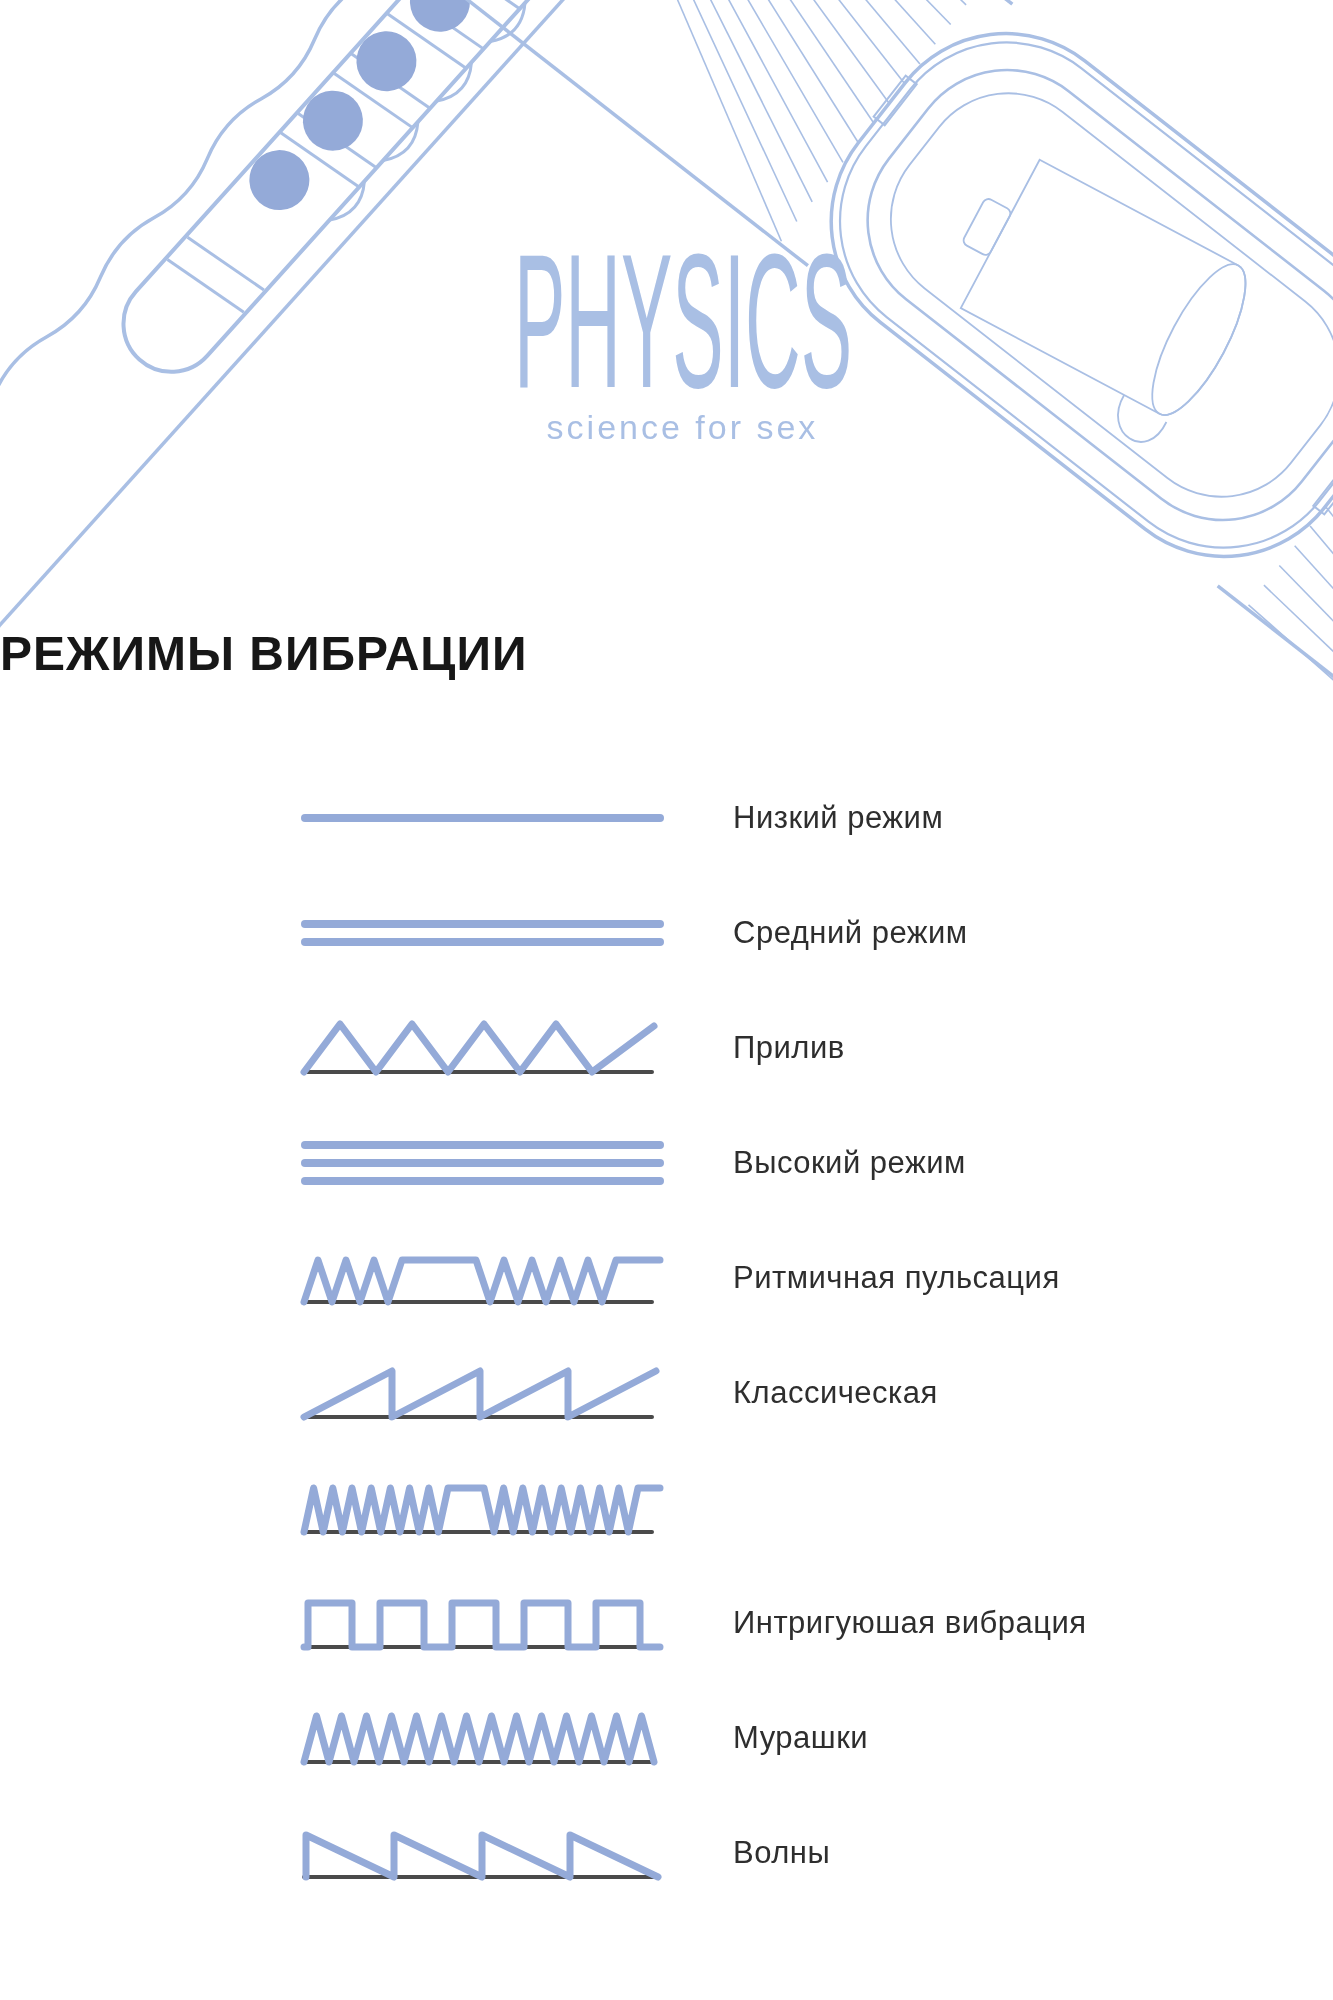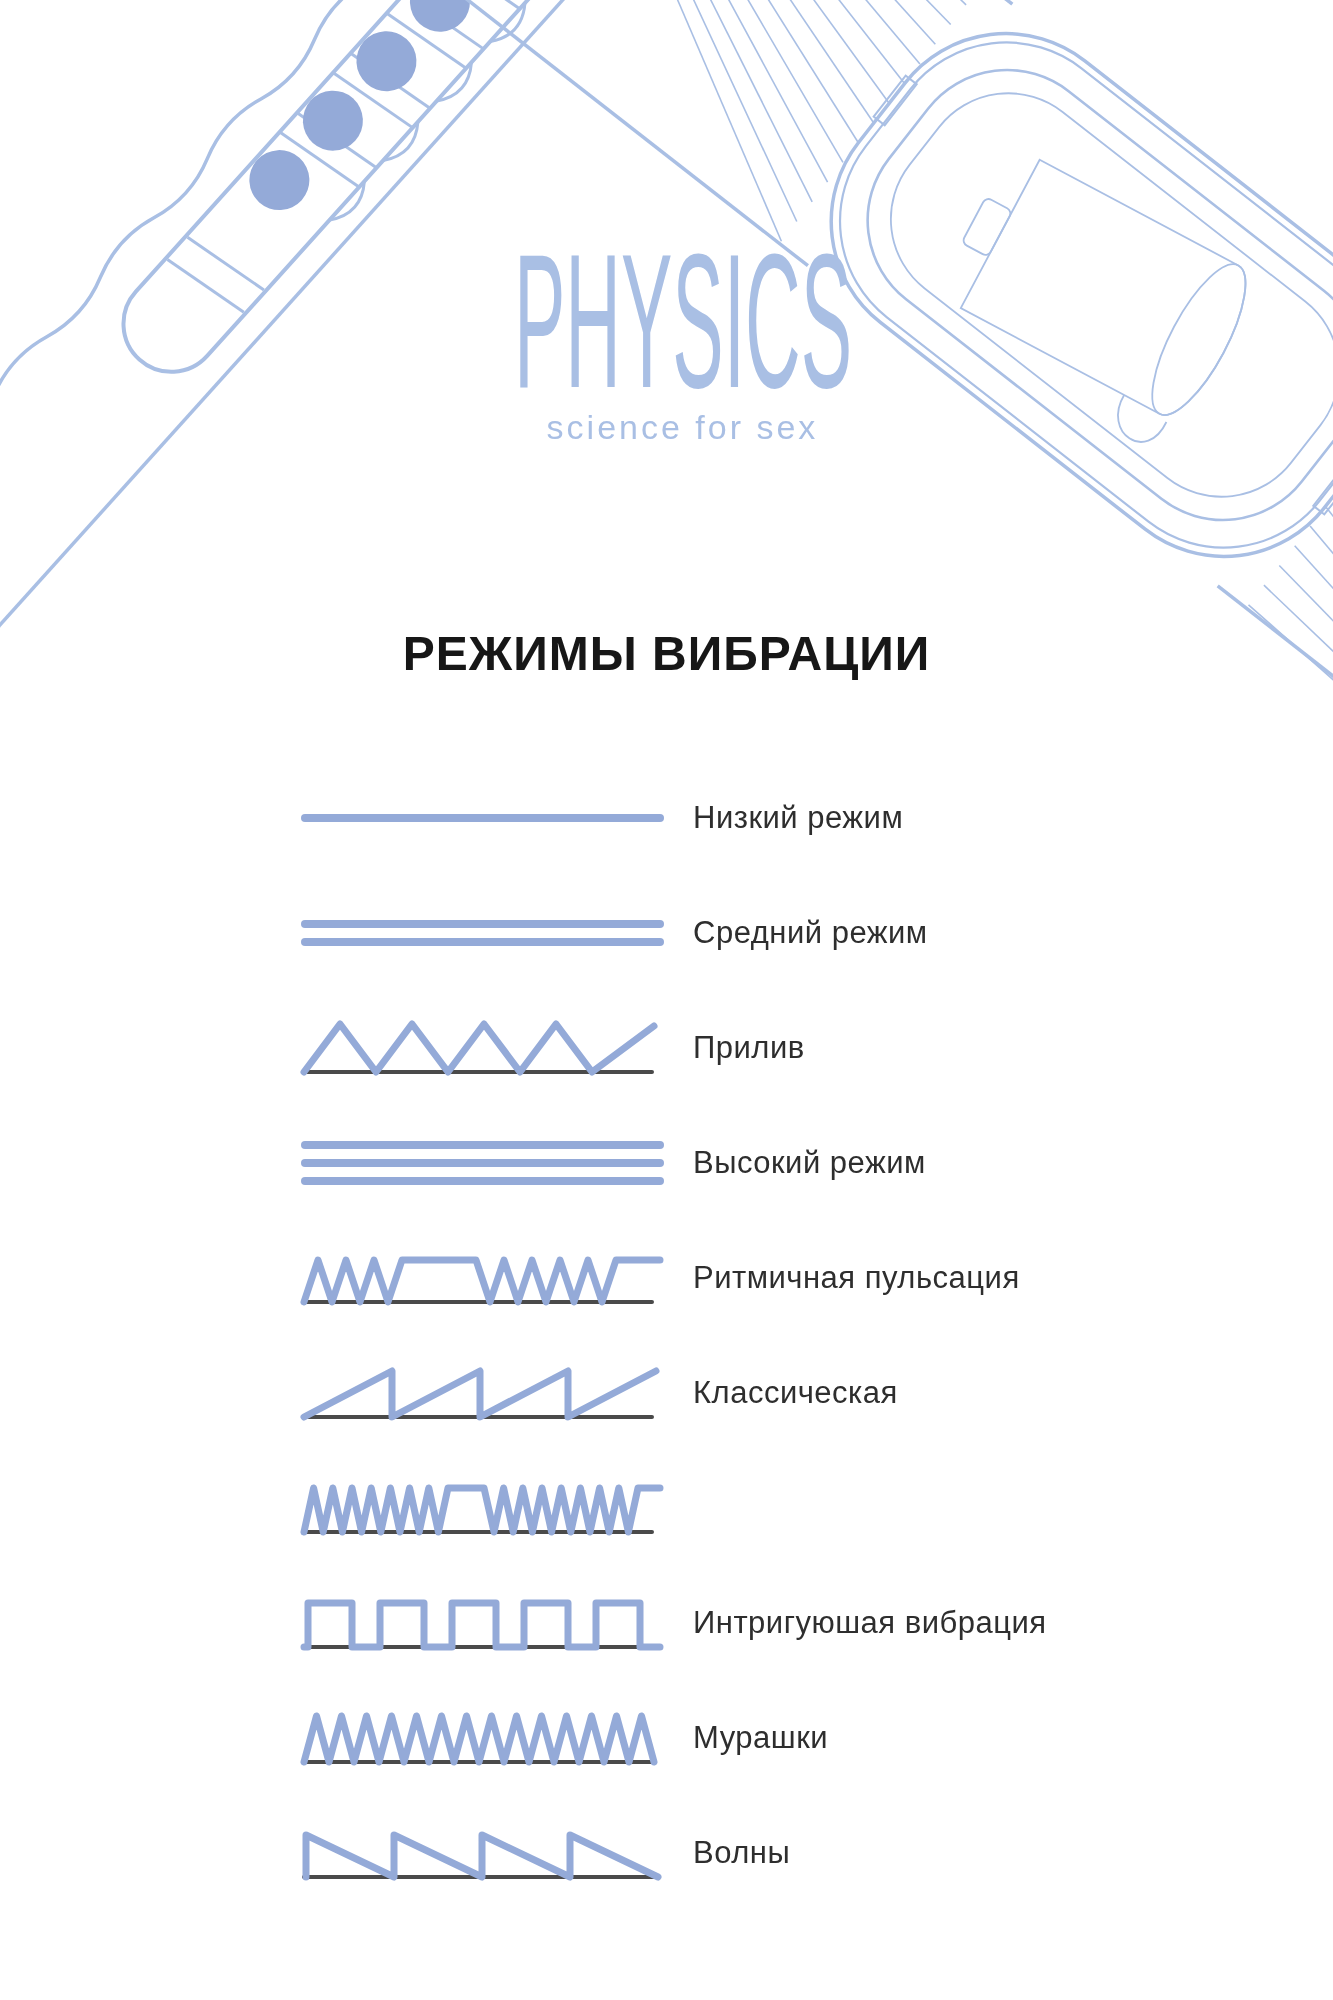--- a/index.html
+++ b/index.html
@@ -23,30 +23,29 @@
   .logo-wrap{position:absolute;top:246px;left:0;width:100%;text-align:center;padding-left:16px;}
   .logo-svg{display:inline-block;}
   .tagline{
     margin-top:8px;
     font-size:34px;
     letter-spacing:3px;
     color:var(--accent);
   }
   .heading{
     position:absolute;top:626px;left:0;width:100%;
-    text-align:center;
     font-size:48px;font-weight:bold;
     letter-spacing:1px;
     color:var(--head);
   }
   .modes{position:absolute;top:760px;left:300px;}
   .mode-row{height:115px;display:flex;align-items:center;}
   .mode-row svg.wave{width:365px;height:76px;flex:0 0 auto;}
   .mode-label{
-    margin-left:28px;
+    margin-left:68px;
     font-size:31px;
     letter-spacing:0.5px;
     color:var(--label);
     white-space:nowrap;
   }
 </style>
 </head>
 <body>
 
 <div class="page">

